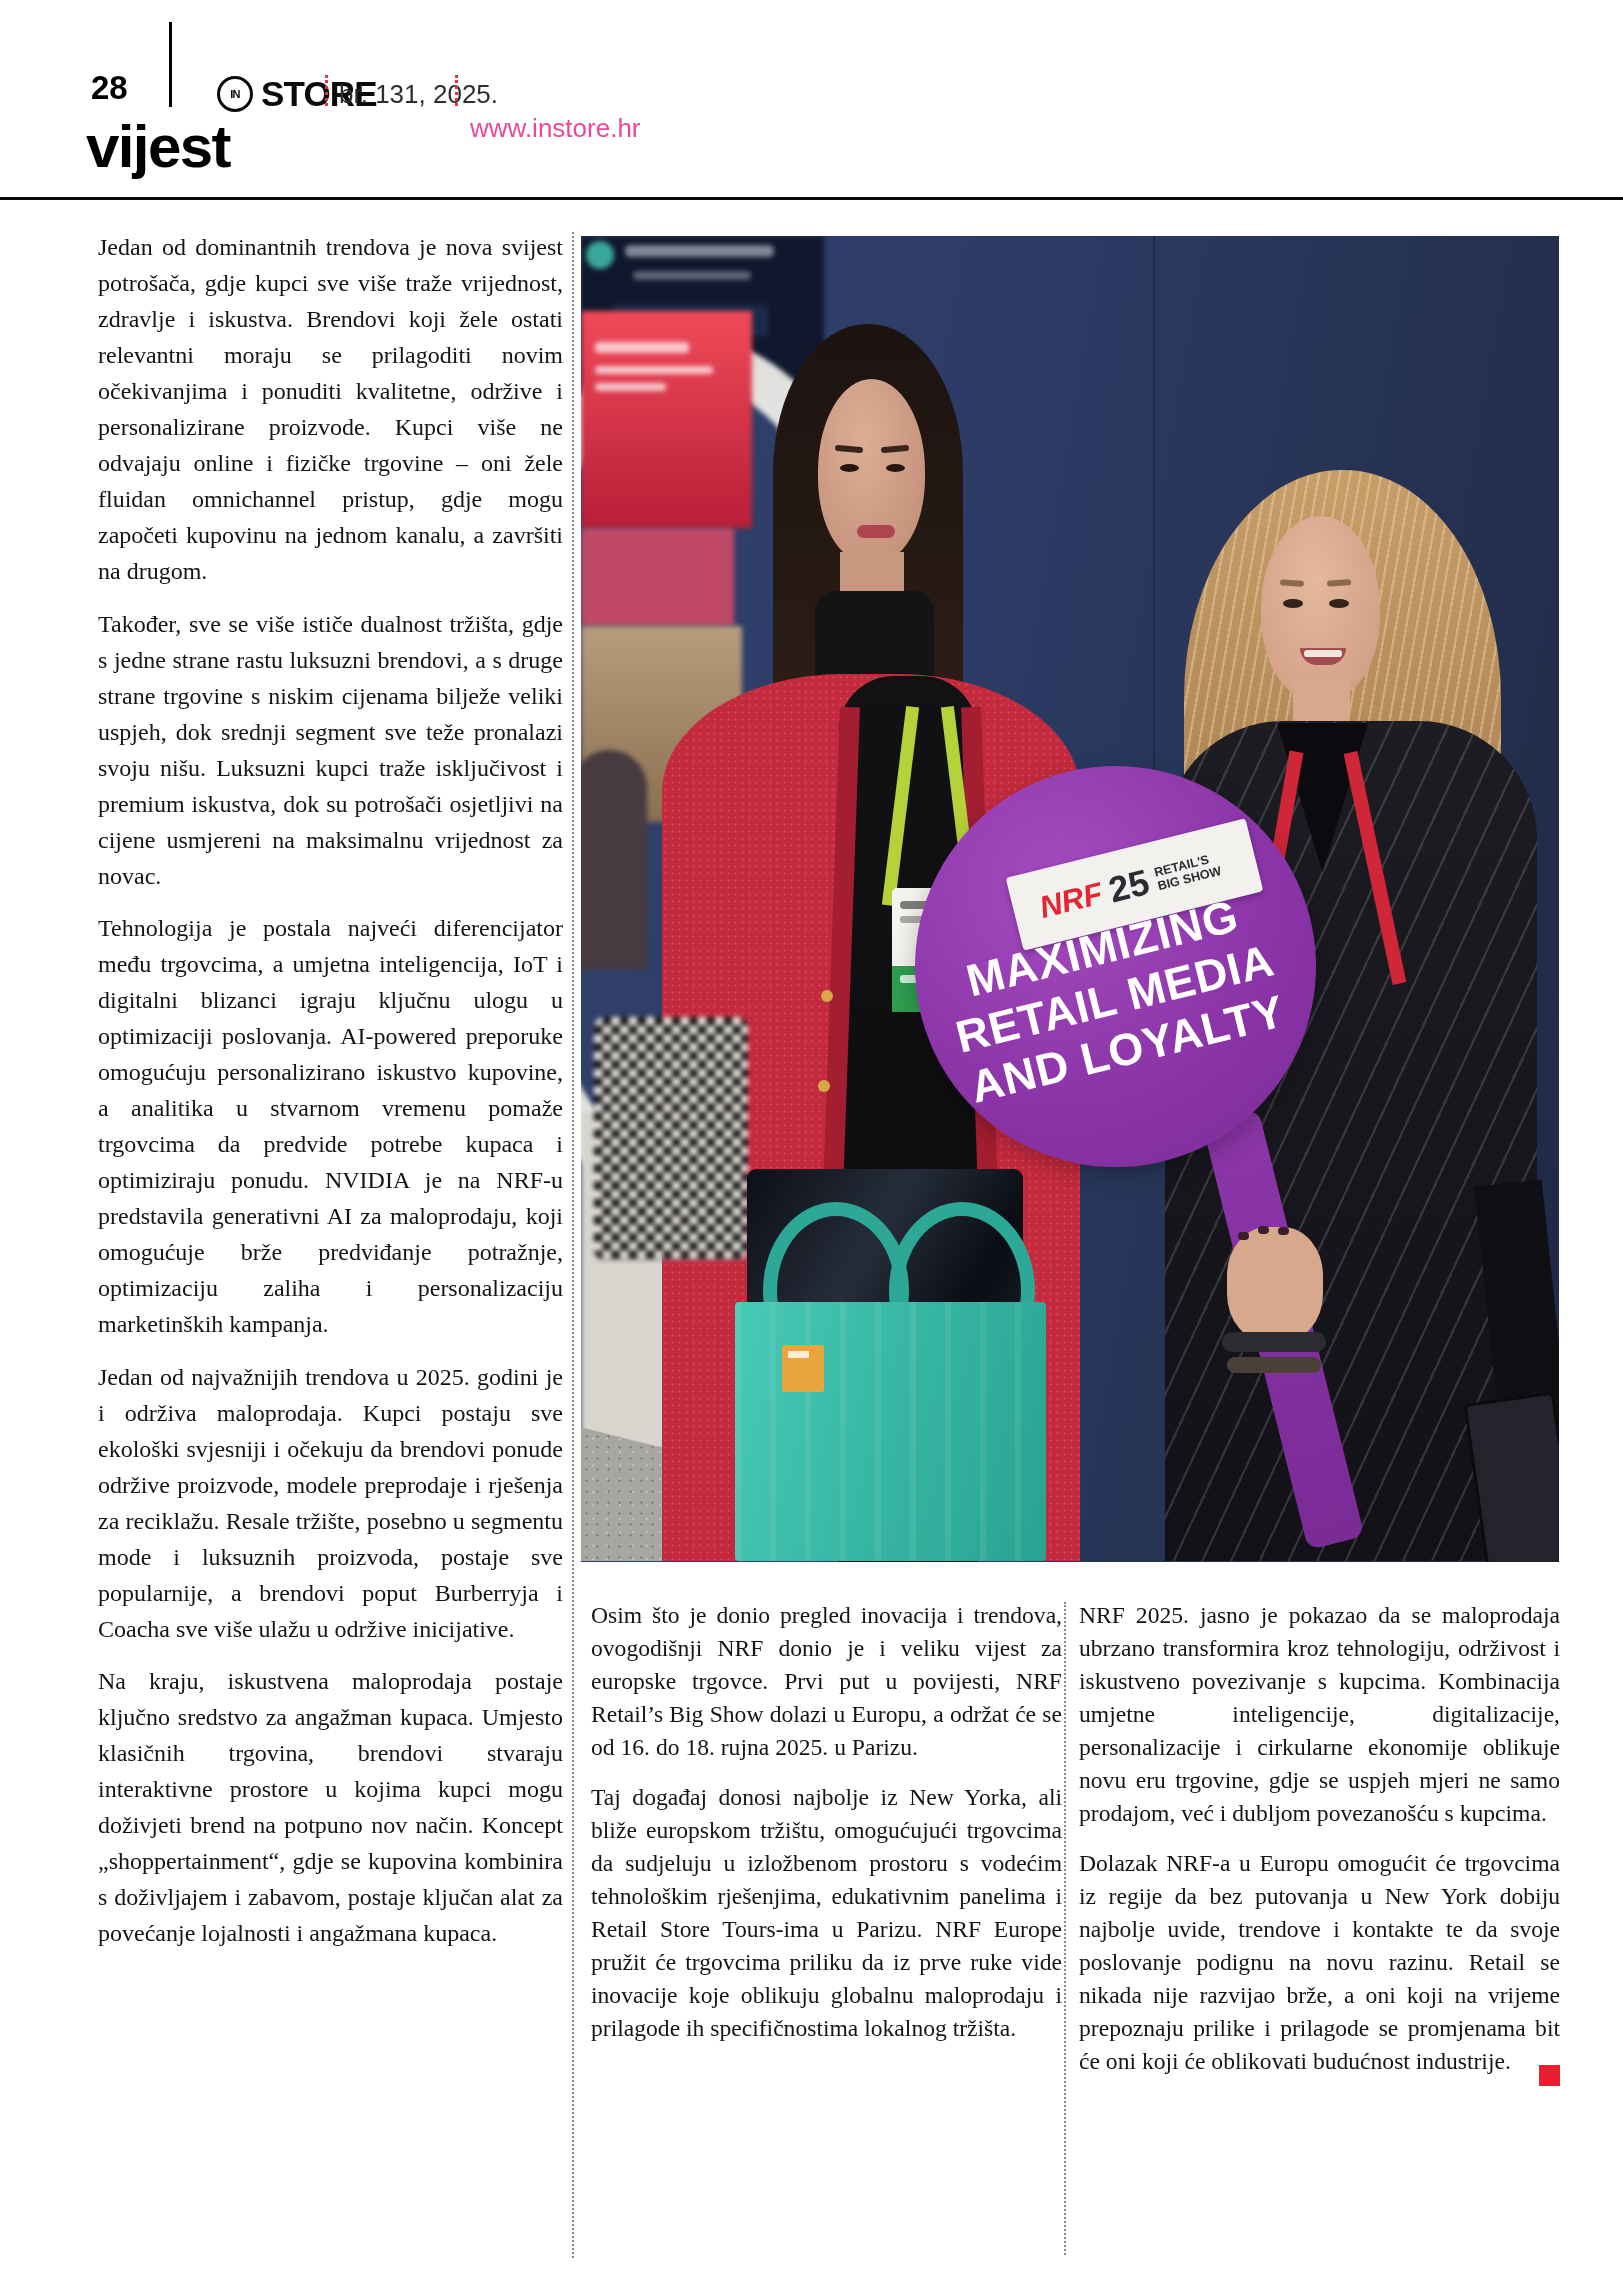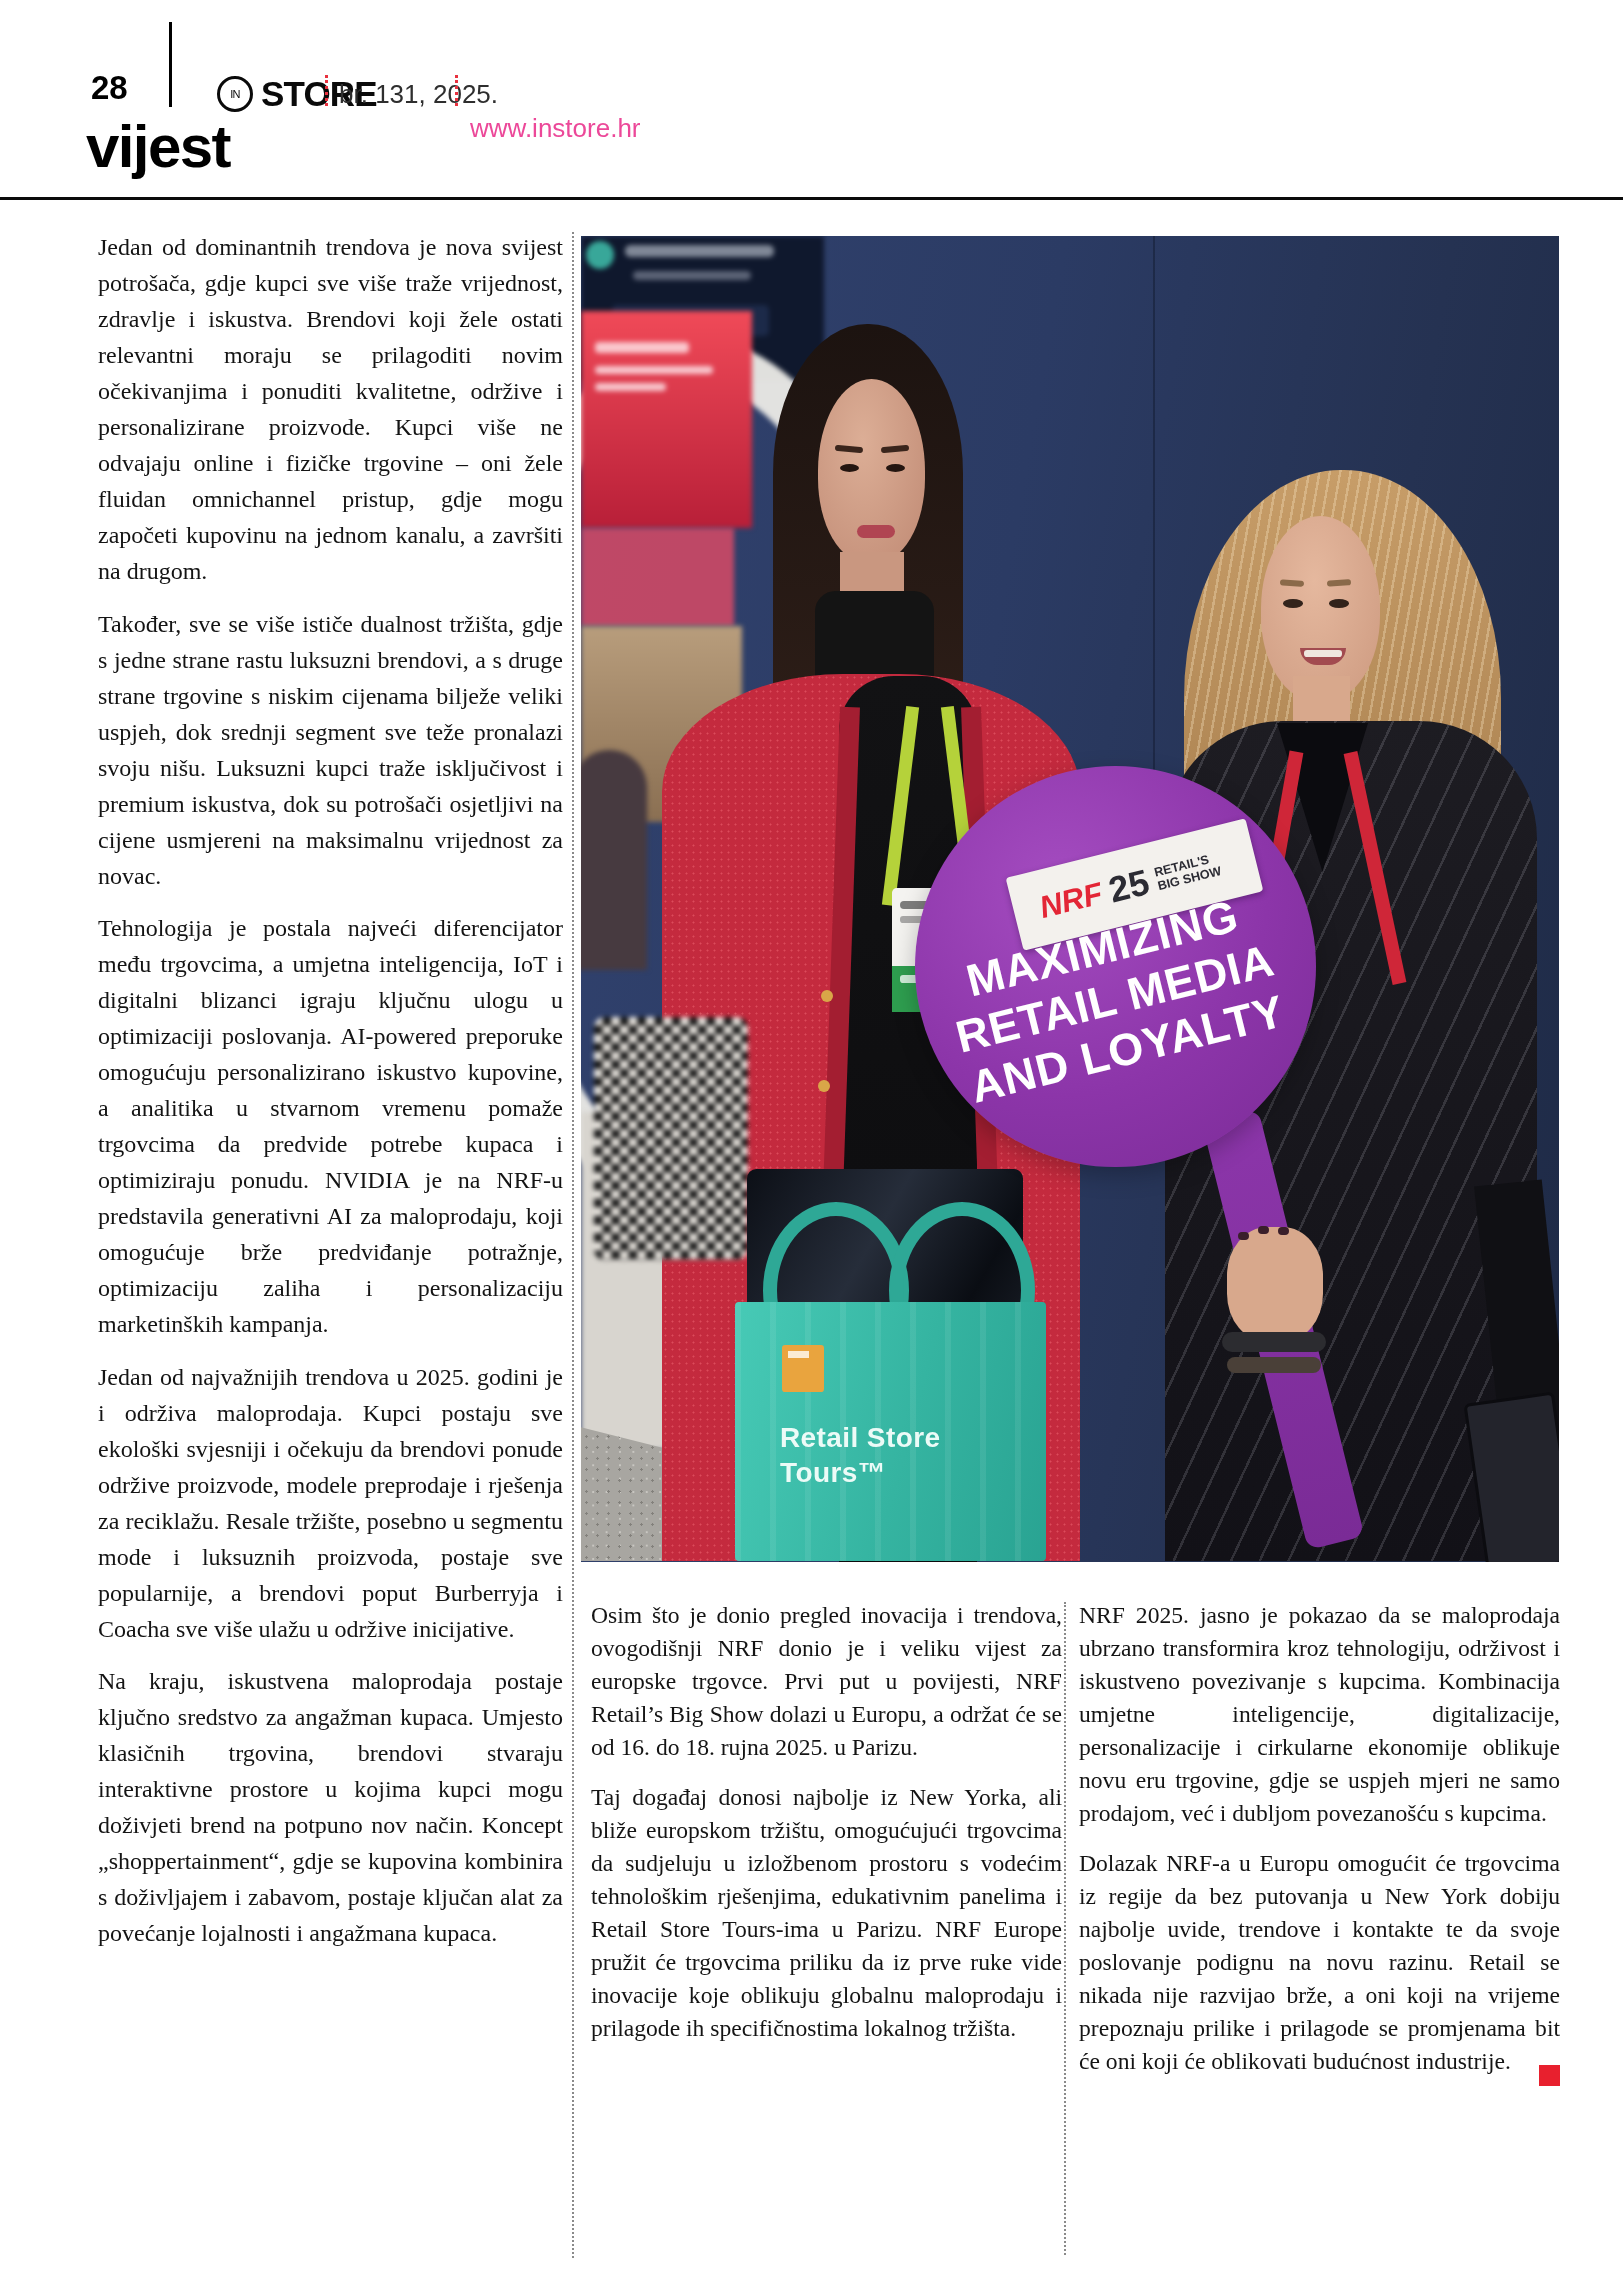--- a/index.html
+++ b/index.html
@@ -5,21 +5,21 @@
   html,body{margin:0;padding:0;}
   body{width:1623px;height:2295px;background:#ffffff;position:relative;overflow:hidden;
        font-family:"Liberation Serif",serif;color:#111;}
   .abs{position:absolute;}
 
   
   .pagenum{left:91px;top:69px;font-family:"Liberation Sans",sans-serif;font-weight:bold;font-size:33px;color:#000;}
   .hdiv{left:169px;top:22px;width:3.1px;height:85px;background:#000;}
   .logo-wrap{left:217px;top:74px;display:flex;align-items:center;gap:7.9px;}
   .logo-circle{width:30px;height:30px;border:3.1px solid #0a0a0a;border-radius:50%;display:flex;align-items:center;justify-content:center;
-               font-family:"Liberation Sans",sans-serif;font-weight:normal;font-size:11px;letter-spacing:-0.8px;color:#0a0a0a;}
+               font-family:"Liberation Sans",sans-serif;font-weight:bold;font-size:11px;letter-spacing:-0.8px;color:#0a0a0a;}
   .logo-store{font-family:"Liberation Sans",sans-serif;font-weight:bold;font-size:35px;letter-spacing:-0.8px;color:#0a0a0a;}
   .red-dots{border-left:3.1px dotted #e8313f;height:31px;}
   .hd1{left:325px;top:75px;}
   .hd2{left:455px;top:75px;}
   .issue{left:339px;top:79px;font-family:"Liberation Sans",sans-serif;font-size:26px;color:#2e2e2e;}
   .website{left:470px;top:79px;font-family:"Liberation Sans",sans-serif;font-size:26px;color:#ec4899;margin-top:34px;}
 
   .section-title{left:86px;top:112px;font-family:"Liberation Sans",sans-serif;font-weight:bold;
                  font-size:60px;letter-spacing:-1.6px;color:#000;}
   .hrule{left:0;top:197px;width:1623px;height:3.1px;background:#0a0a0a;}
@@ -220,24 +220,20 @@
   </div>
 
   <div class="abs houndbag soft"></div>
   <div class="abs darkbag"></div>
   <div class="abs tealhandle" style="left:182px;top:966px;"></div>
   <div class="abs tealhandle" style="left:308px;top:966px;"></div>
   <div class="abs tealfront"></div>
   <div class="abs teallogo">
       <i></i>
     </div>
-  <div class="abs tealtext">
-    <div>Retail Store</div>
-    <div>Tours™</div>
-  </div>
 
   <div class="abs rw-hair"></div>
   <div class="abs rw-face"></div>
   <div class="abs rw-brow" style="left:699px;top:344px;transform:rotate(4deg);"></div>
   <div class="abs rw-brow" style="left:746px;top:344px;transform:rotate(-4deg);"></div>
   <div class="abs rw-eye" style="left:702px;top:363px;"></div>
   <div class="abs rw-eye" style="left:748px;top:363px;"></div>
   <div class="abs rw-smile">
       <i></i>
     </div>

